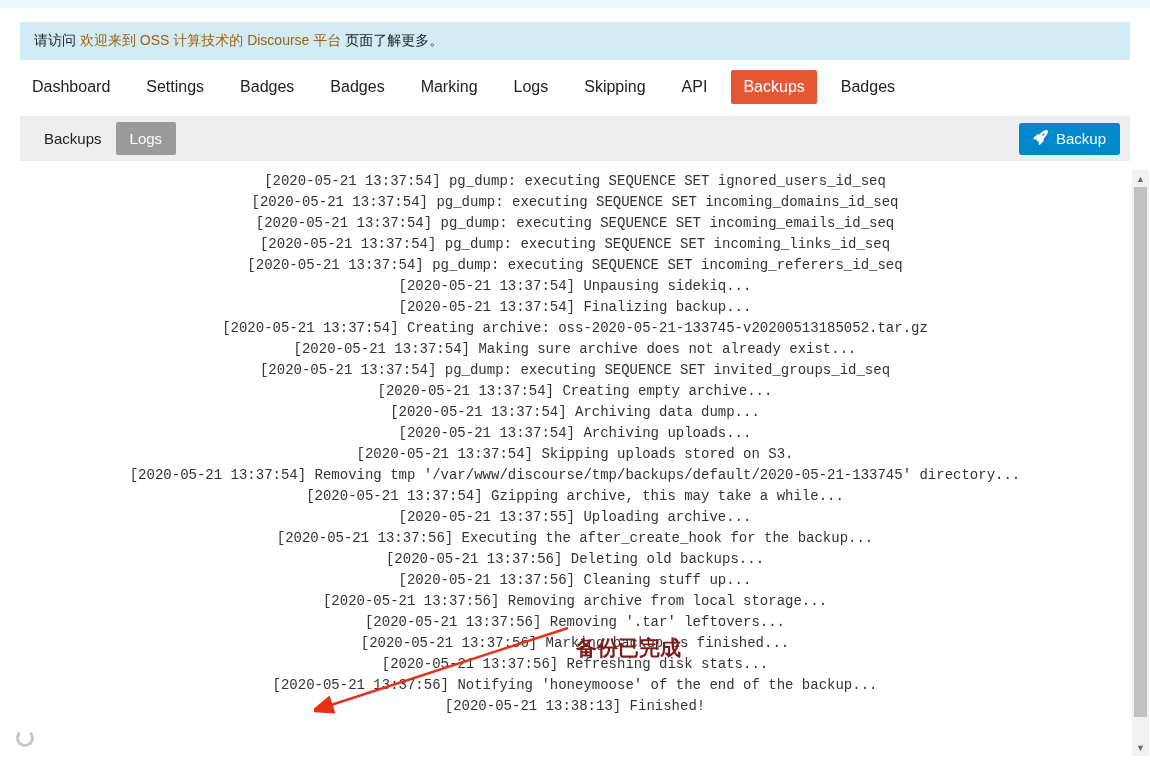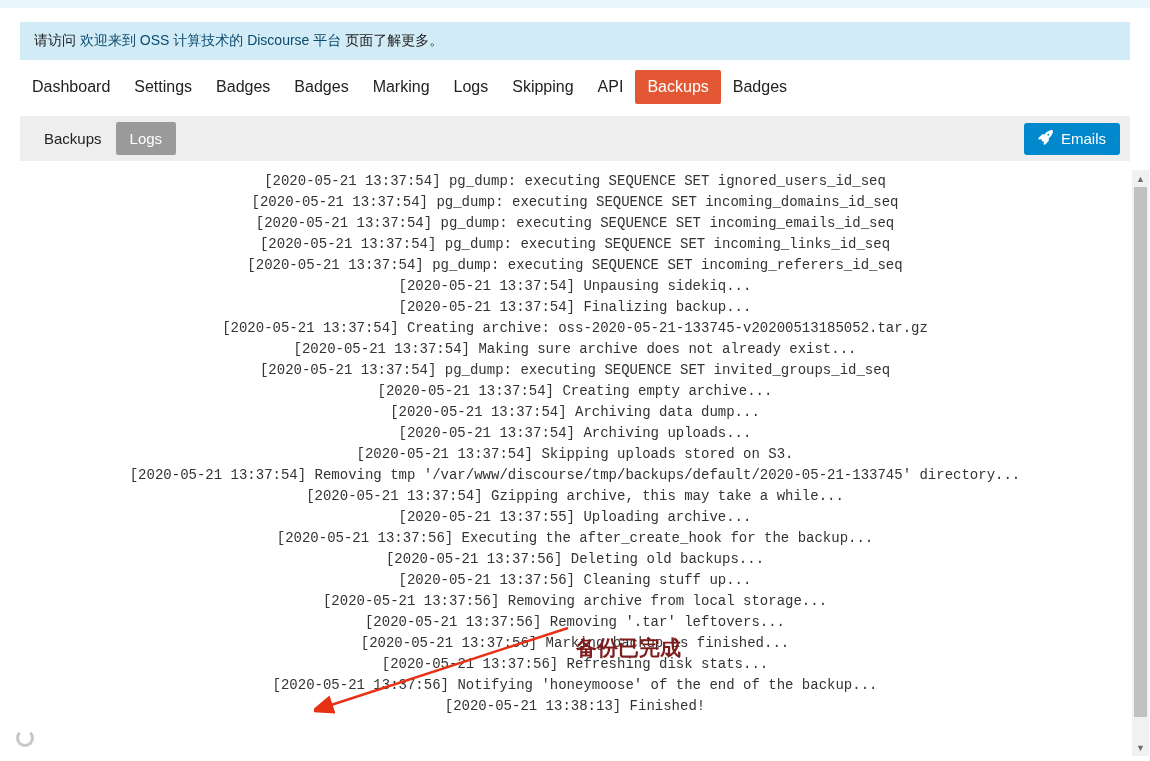--- a/index.html
+++ b/index.html
@@ -13,26 +13,26 @@
     width: 1150px;
   }
   .top-strip { height: 8px; background: #e9f6fb; }
   .notice {
     background: #d1ecf7;
     margin: 14px 20px 10px 20px;
     padding: 10px 14px;
     font-size: 14px;
     color: #222;
   }
-  .notice a { color: #0c4a6e; text-decoration: none; }
+  .notice a { color: #a16207; text-decoration: none; }
 
   .main-nav {
     display: flex;
     align-items: center;
-    gap: 0;
+    gap: 12px;
     margin: 4px 20px 0 20px;
     padding: 0 0 6px 0;
   }
   .main-nav .item {
     padding: 8px 12px;
     font-size: 16px;
     color: #222;
     cursor: pointer;
     border-radius: 2px;
   }
@@ -166,21 +166,21 @@
   <div class="sub-tabs" id="sub-tabs">
       <div class="tab">Backups</div>
       <div class="tab active">Logs</div>
     </div>
   <button class="backup-btn">
     <span>
       <svg viewBox="0 0 512 512">
           <path d="M505 19c-6-14-20-20-34-17C362 22 280 76 224 151l-51-6c-16-2-32 4-43 15L22 268c-10 10-12 25-6 38s19 20 33 18l82-9c-3 13-5 27-5 41 0 9 4 18 10 24l0 0 0 0 0 0c0 0 0 0 0 0l0 0 0 0 0 0 0 0 0 0 0 0 0 0 0 0 0 0 0 0 0 0 0 0 0 0 0 0 0 0 0 0 0 0 0 0 0 0 0 0 0 0 0 0 0 0 0 0 0 0 0 0 0 0 0 0 0 0 0 0 0 0 0 0 0 0 0 0 0 0 0 0 0 0 0 0 0 0 0 0 0 0 0 0 0 0 0 0 0 0 0 0 0 0 0 0 0 0 0 0 0 0 0 0 0 0 0 0 0 0 0 0 0 0 0 0 0 0 0 0 0 0 0 0 0 0 0 0 0 0 0 0 0 0 0 0 0 0 0 0 0 0 0 0 0 0 0 0 0 0 0 0 0 0 0 0 0 0 0 0 0 0 0 0 0 0 0 0 0 0 0 0 0 0 0 0 0 0 0 0 0 0 0 0 0 0 0 0 0 0 0 0 0 0 0 0 0 0 0 0 0 0 0 0 0 0 0 0 0 0 0 0 0 0 0 0 0 0 0 0 0 0 0 0 0 0 0 0 0 0 0 0 0 0 0 0 0 0 0 0 0 0 0 0 0 0 0 0 0 0 0 0 0 0 0 0 0 0 0 0 0 0 0 0 0 0 0 0 0 0 0 0 0 0 0 0 0 0 0 0 0 0 0 0 0 0 0 0 0 0 0 0 0 0 0 0 0 0 0 0 0 0 0 0 0 0 0 0 0 0 0 0 0 0 0 0 0 0 0 0 0 0 0 0 0 0 0 0 0 0 0 0 0 0 0 0 0 0 0 0 0 0 0 0 0 0 0 0 0 0 0 0 0 0 0 0 0 0 0 0 0 0 0 0 0 0 0 0 0 0 0 0 0 0 0 0 0 0 0 0 0 0 0 0 0 0 0 0 0 0 0 0 0 0 0 0 0 0 0 0 0 0 0 0 0 0 0 0 0 0 0 0 0 0 0 0 0 0 0 0 0 0 0 0 0 0 0 0 0 0 0 0 0 0 0 0 0 0 0 0 0 0 0 0 0 0 0 0 0 0 0 0 0 0 0 0 0 0 0 0 0 0 0 0 0 0 0 0 0 0 0 0 0 0 0 0 0 0 0 0 0 0 0 0 0 0 0 0 0 0 0 0 0 0 0 0 0 0 0 0 0 0 0 0 0 0 0 0 0 0 0 0 0 0 0 0 0 0 0 0 0 0 0 0 0 0 0 0 0 0 0 0 0 0 0 0 0 0 0 0 0 0 0 0 0 0 0 0 0 0 0 0 0 0 0 0 0 0 0 0 0 0 0 0 0 0 0 0 0 0 0 0 0 0 0 0 0 0 0 0 0 0 0 0 0 0 0 0 0 0 0 0 0 0 0 0 0 0 0 0 0 0 0 0 0 0 0 0 0 0 0 0 0 0 0 0 0 0 0 0 0 0 0 0 0 0 0 0 0 0 0 0 0 0 0 0 0 0 0 0 0 0 0 0 0 0 0 0 0 0 0 0 0 0 0 0 0 0 0 0 0 0 0 0 0 0 0 0 0 0 0 0 0 0 0 0 0 0 0 0 0 0 0 0 0 0 0 0 0 0 0 0 0 0 0 0 0 0 0 0 0 0 0 0 0 0 0 0 0 0 0 0 0 0 0 0 0 0 0 0 0 0 0 0 0 0 0 0 0 0 0 0 0 0 0 0 0 0 0 0 0 0 0 0 0 0 0 0 0 0 0 0 0 0 0 0 0 0 0 0 0 0 0 0 0 0 0 0 0 0 0 0 0 0 0 0 0 0 0 0 0 0 0 0 0 0 0 0 0 0 0 0 0 0 0 0 0 0 0 0 0 0 0 0 0 0 0 0 0 0 0 0 0 0 0 0 0 0 0 0 0 0 0 0 0 0 0 0 0 0 0 0 0 0 0 0 0 0 0 0 0 0 0 0 0 0 0 0 0 0 0 0 0 0 0 0 0 0 0 0 0 0 0 0 0 0 0 0 0 0 0 0 0 0 0 0 0 0 0 0 0 0 0 0 0 0 0 0 0 0 0 0 0 0 0 0 0 0 0 0 0 0 0 0 0 0 0 0 0 0 0 0 0 0 0 0 0 0 0 0 0 0 0 0 0 0 0 0 0 0 0 0 0 0 0 0 0 0 0 0 0 0 0 0 0 0 0 0 0 0 0 0 0 0 0 0 0 0 0 0 0 0 0 0 0 0 0 0 0 0 0 0 0 0 0 0 0 0 0 0 0 0 0 0 0 0 0 0 0 0 0 0 0 0 0 0 0 0 0 0 0 0 0 0 0 0 0 0 0 0 0 0 0 0 0 0 0 0 0 0 0 0 0 0 0 0 0 0 0 0 0 0 0 0 0 0 0 0 0 0 0 0 0 0 0 0 0 0 0 0 0 0 0 0 0 0 0 0 0 0 0 0 0 0 0 0 0 0 0 0 0 0 0 0 0 0 0 0 0 0 0 0 0 0 0 0 0 0 0 0 0 0 0 0 0 0 0 0 0 0 0 0 0 0 0 0 0 0 0 0 0 0 0 0 0 0 0 0 0 0 0 0 0 0 0 0 0 0 0 0 0 0 0 0 0 0 0 0 0 0 0 0 0 0 0 0 0 0 0 0 0 0 0 0 0 0 0 0 0 0 0 0 0 0 0 0 0 0 0 0 0 0 0 0 0 0 0 0 0 0 0 0 0 0 0 0 0 0 0 0 0 0 0 0 0 0 0 0 0 0 0 0 0 0 0 0 0 0 0 0 0 0 0 0 0 0 0 0 0 0 0 0 0 0 0 0 0 0 0 0 0 0 0 0 0 0 0 0 0 0 0 0 0 0 0 0 0 0 0 0 0 0 0 0 0 0 0 0 0 0 0 0 0 0 0 0 0 0 0 0 0 0 0 0 0 0 0 0 0 0 0 0 0 0 0 0 0 0 0 0 0 0 0 0 0 0 0 0 0 0 0 0 0 0 0 0 0 0 0 0 0 0 0 0 0 0 0 0 0 0 0 0 0 0 0 0 0 0 0 0 0 0 0 0 0 0 0 0 0 0 0 0 0 0 0 0 0 0 0 0 0 0 0 0 0 0 0 0 0 0 0 0 0 0 0 0 0 0 0 0 0 0 0 0 0 0 0 0 0 0 0 0 0 0 0 0 0 0 0 0 0 0 0 0 0 0 0 0 0 0 0 0 0 0 0 0 0 0 0 0 0 0 0 0 0 0 0 0 0 0 0 0 0 0 0 0 0 0 0 0 0 0 0 0 0 0 0 0 0 0 0 0 0 0 0 0 0 0 0 0 0 0 0 0 0 0 0 0 0 0 0 0 0 0 0 0 0 0 0 0 0 0 0 0 0 0 0 0 0 0 0 0 0 0 0 0 0 0 0 0 0 0 0 0 0 0 0 0 0 0 0 0 0 0 0 0 0 0 0 0 0 0 0 0 0 0 0 0 0 0 0 0 0 0 0 0 0 0 0 0 0 0 0 0 0 0 0 0 0 0 0 0 0 0 0 0 0 0 0 0 0 0 0 0 0 0 0 0 0 0 0 0 0 0 0 0 0 0 0 0 0 0 0 0 0 0 0 0 0 0 0 0 0 0 0 0 0 0 0 0 0 0 0 0 0 0 0 0 0 0 0 0 0 0 0 0 0 0 0 0 0 0 0 0 0 0 0 0 0 0 0 0 0 0 0 0 0 0 0 0 0 0 0 0 0 0 0 0 0 0 0 0 0 0 0 0 0 0 0 0 0 0 0 0 0 0 0 0 0 0 0 0 0 0 0 0 0 0 0 0 0 0 0 0 0 0 0 0 0 0 0 0 0 0 0 0 0 0 0 0 0 0 0 0 0 0 0 0 0 0 0 0 0 0 0 0 0 0 0 0 0 0 0 0 0 0 0 0 0 0 0 0 0 0 0 0 0 0 0 0 0 0 0 0 0 0 0 0 0 0 0 0 0 0 0 0 0 0 0 0 0 0 0 0 0 0 0 0 0 0 0 0 0 0 0 0 0 0 0 0 0 0 0 0 0 0 0 0 0 0 0 0 0 0 0 0 0 0 0 0 0 0 0 0 0 0 0 0 0 0 0 0 0 0 0 0 0 0 0 0 0 0 0 0 0 0 0 0 0 0 0 0 0 0 0 0 0 0 0 0 0 0 0 0 0 0 0 0 0 0 0 0 0 0 0 0 0 0 0 0 0 0 0 0 0 0 0 0 0 0 0 0 0 0 0 0 0 0 0 0 0 0 0 0 0 0 0 0 0 0 0 0 0 0 0 0 0 0 0 0 0 0 0 0 0 0 0 0 0 0 0 0 0 0 0 0 0 0 0 0 0 0 0 0 0 0 0 0 0 0 0 0 0 0 0 0 0 0 0 0 0 0 0 0 0 0 0 0 0 0 0 0 0 0 0 0 0 0 0 0 0 0 0 0 0 0 0 0 0 0 0 0 0 0 0 0 0 0 0 0 0 0 0 0 0 0 0 0 0 0 0 0 0 0 0 0 0 0 0 0 0 0 0 0 0 0 0 0 0 0 0 0 0 0 0 0 0 0 0 0 0 0 0 0 0 0 0 0 0 0 0 0 0 0 0 0 0 0 0 0 0 0 0 0 0 0 0 0 0 0 0 0 0 0 0 0 0 0 0 0 0 0 0 0 0 0 0 0 0 0 0 0 0 0 0 0 0 0 0 0 0 0 0 0 0 0 0 0 0 0 0 0 0 0 0 0 0 0 0 0 0 0 0 0 0 0 0 0 0 0 0 0 0 0 0 0 0 0 0 0 0 0 0 0 0 0 0 0 0 0 0 0 0 0 0 0 0 0 0 0 0 0 0 0 0 0 0 0 0 0 0 0 0 0 0 0 0 0 0 0 0 0 0 0 0 0 0 0 0 0 0 0 0 0 0 0 0 0 0 0 0 0 0 0 0 0 0 0 0 0 0 0 0 0 0 0 0 0 0 0 0 0 0 0 0 0 0 0 0 0 0 0 0 0 0 0 0 0 0 0 0 0 0 0 0 0 0 0 0 0 0 0 0 0 0 0 0 0 0 0 0 0 0 0 0 0 0 0 0 0 0 0 0 0 0 0c6 6 15 10 24 10 14 0 28-2 41-5l-9 82c-2 14 5 27 18 33s28 4 38-6l108-108c11-11 17-27 15-43l-6-51c75-56 129-138 149-247C525 39 519 25 505 19zM352 192c-18 0-32-14-32-32s14-32 32-32 32 14 32 32S370 192 352 192z"></path>
         </svg>
     </span>
-    <span>Emails</span>
+    <span>Backup</span>
   </button>
 </div>
 
 <div class="log-panel">
   <pre class="log-pre" id="log-pre">[2020-05-21 13:37:54] pg_dump: executing SEQUENCE SET ignored_users_id_seq
 [2020-05-21 13:37:54] pg_dump: executing SEQUENCE SET incoming_domains_id_seq
 [2020-05-21 13:37:54] pg_dump: executing SEQUENCE SET incoming_emails_id_seq
 [2020-05-21 13:37:54] pg_dump: executing SEQUENCE SET incoming_links_id_seq
 [2020-05-21 13:37:54] pg_dump: executing SEQUENCE SET incoming_referers_id_seq
 [2020-05-21 13:37:54] Unpausing sidekiq...

